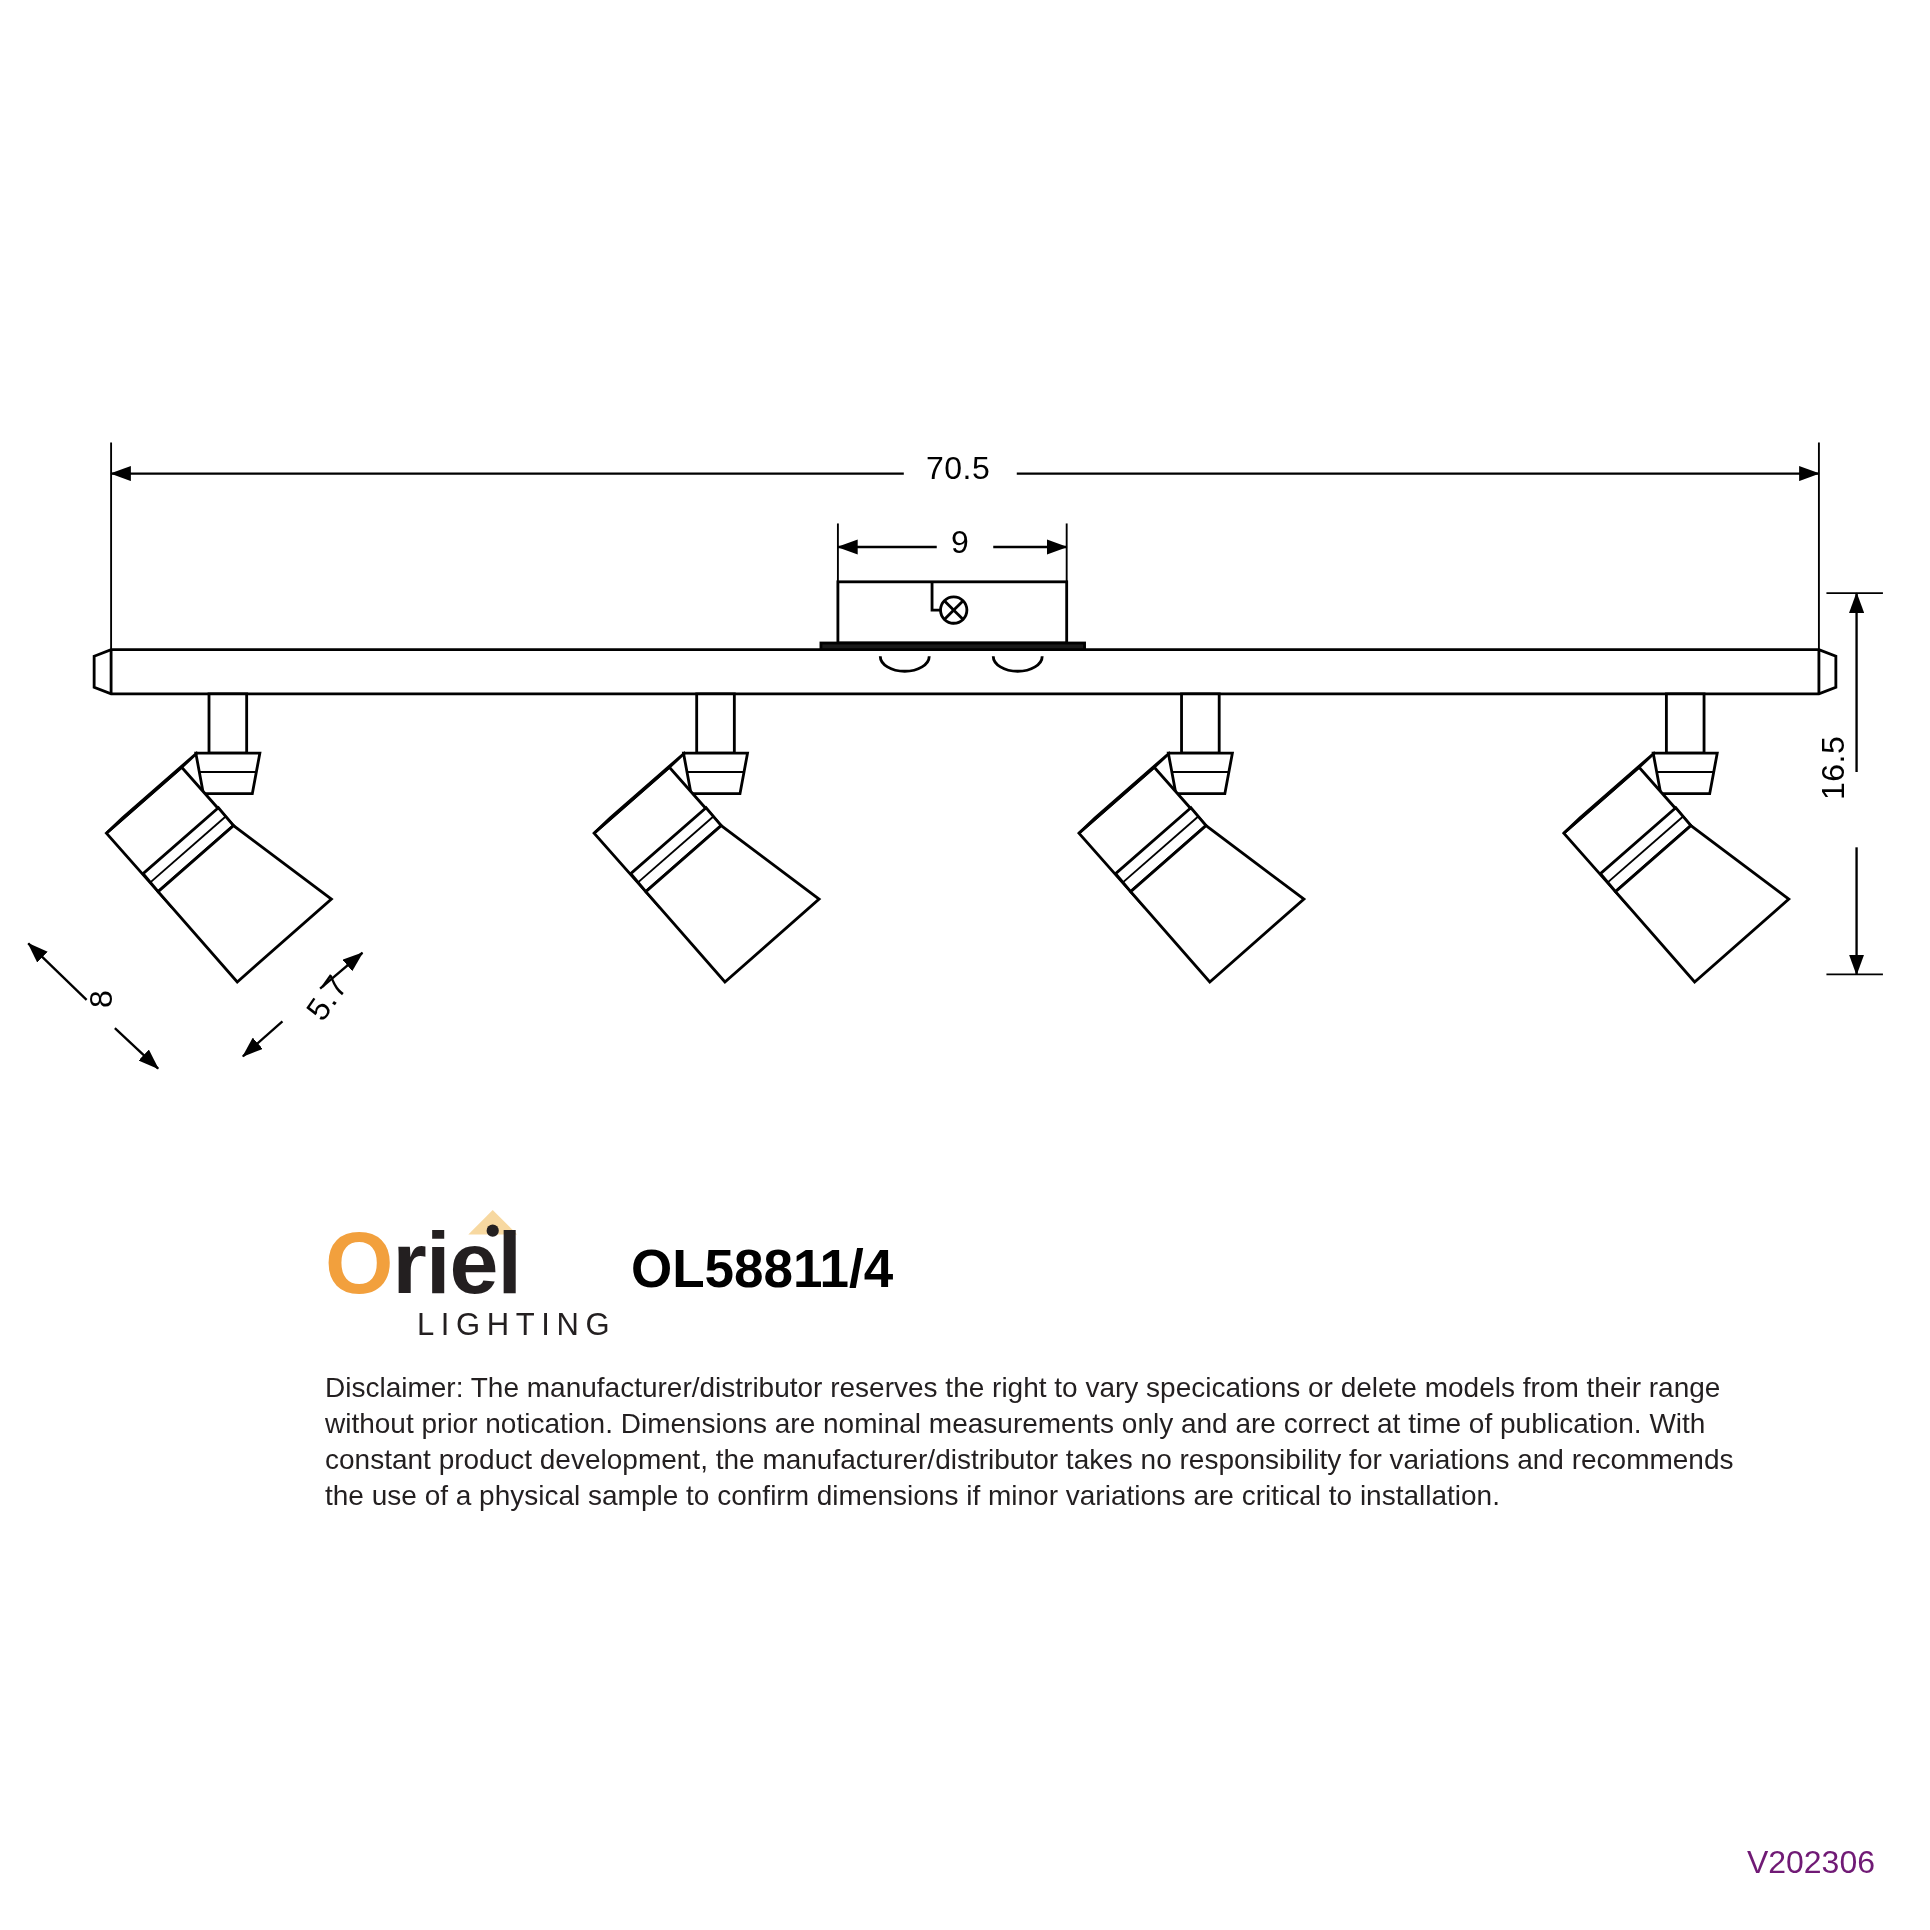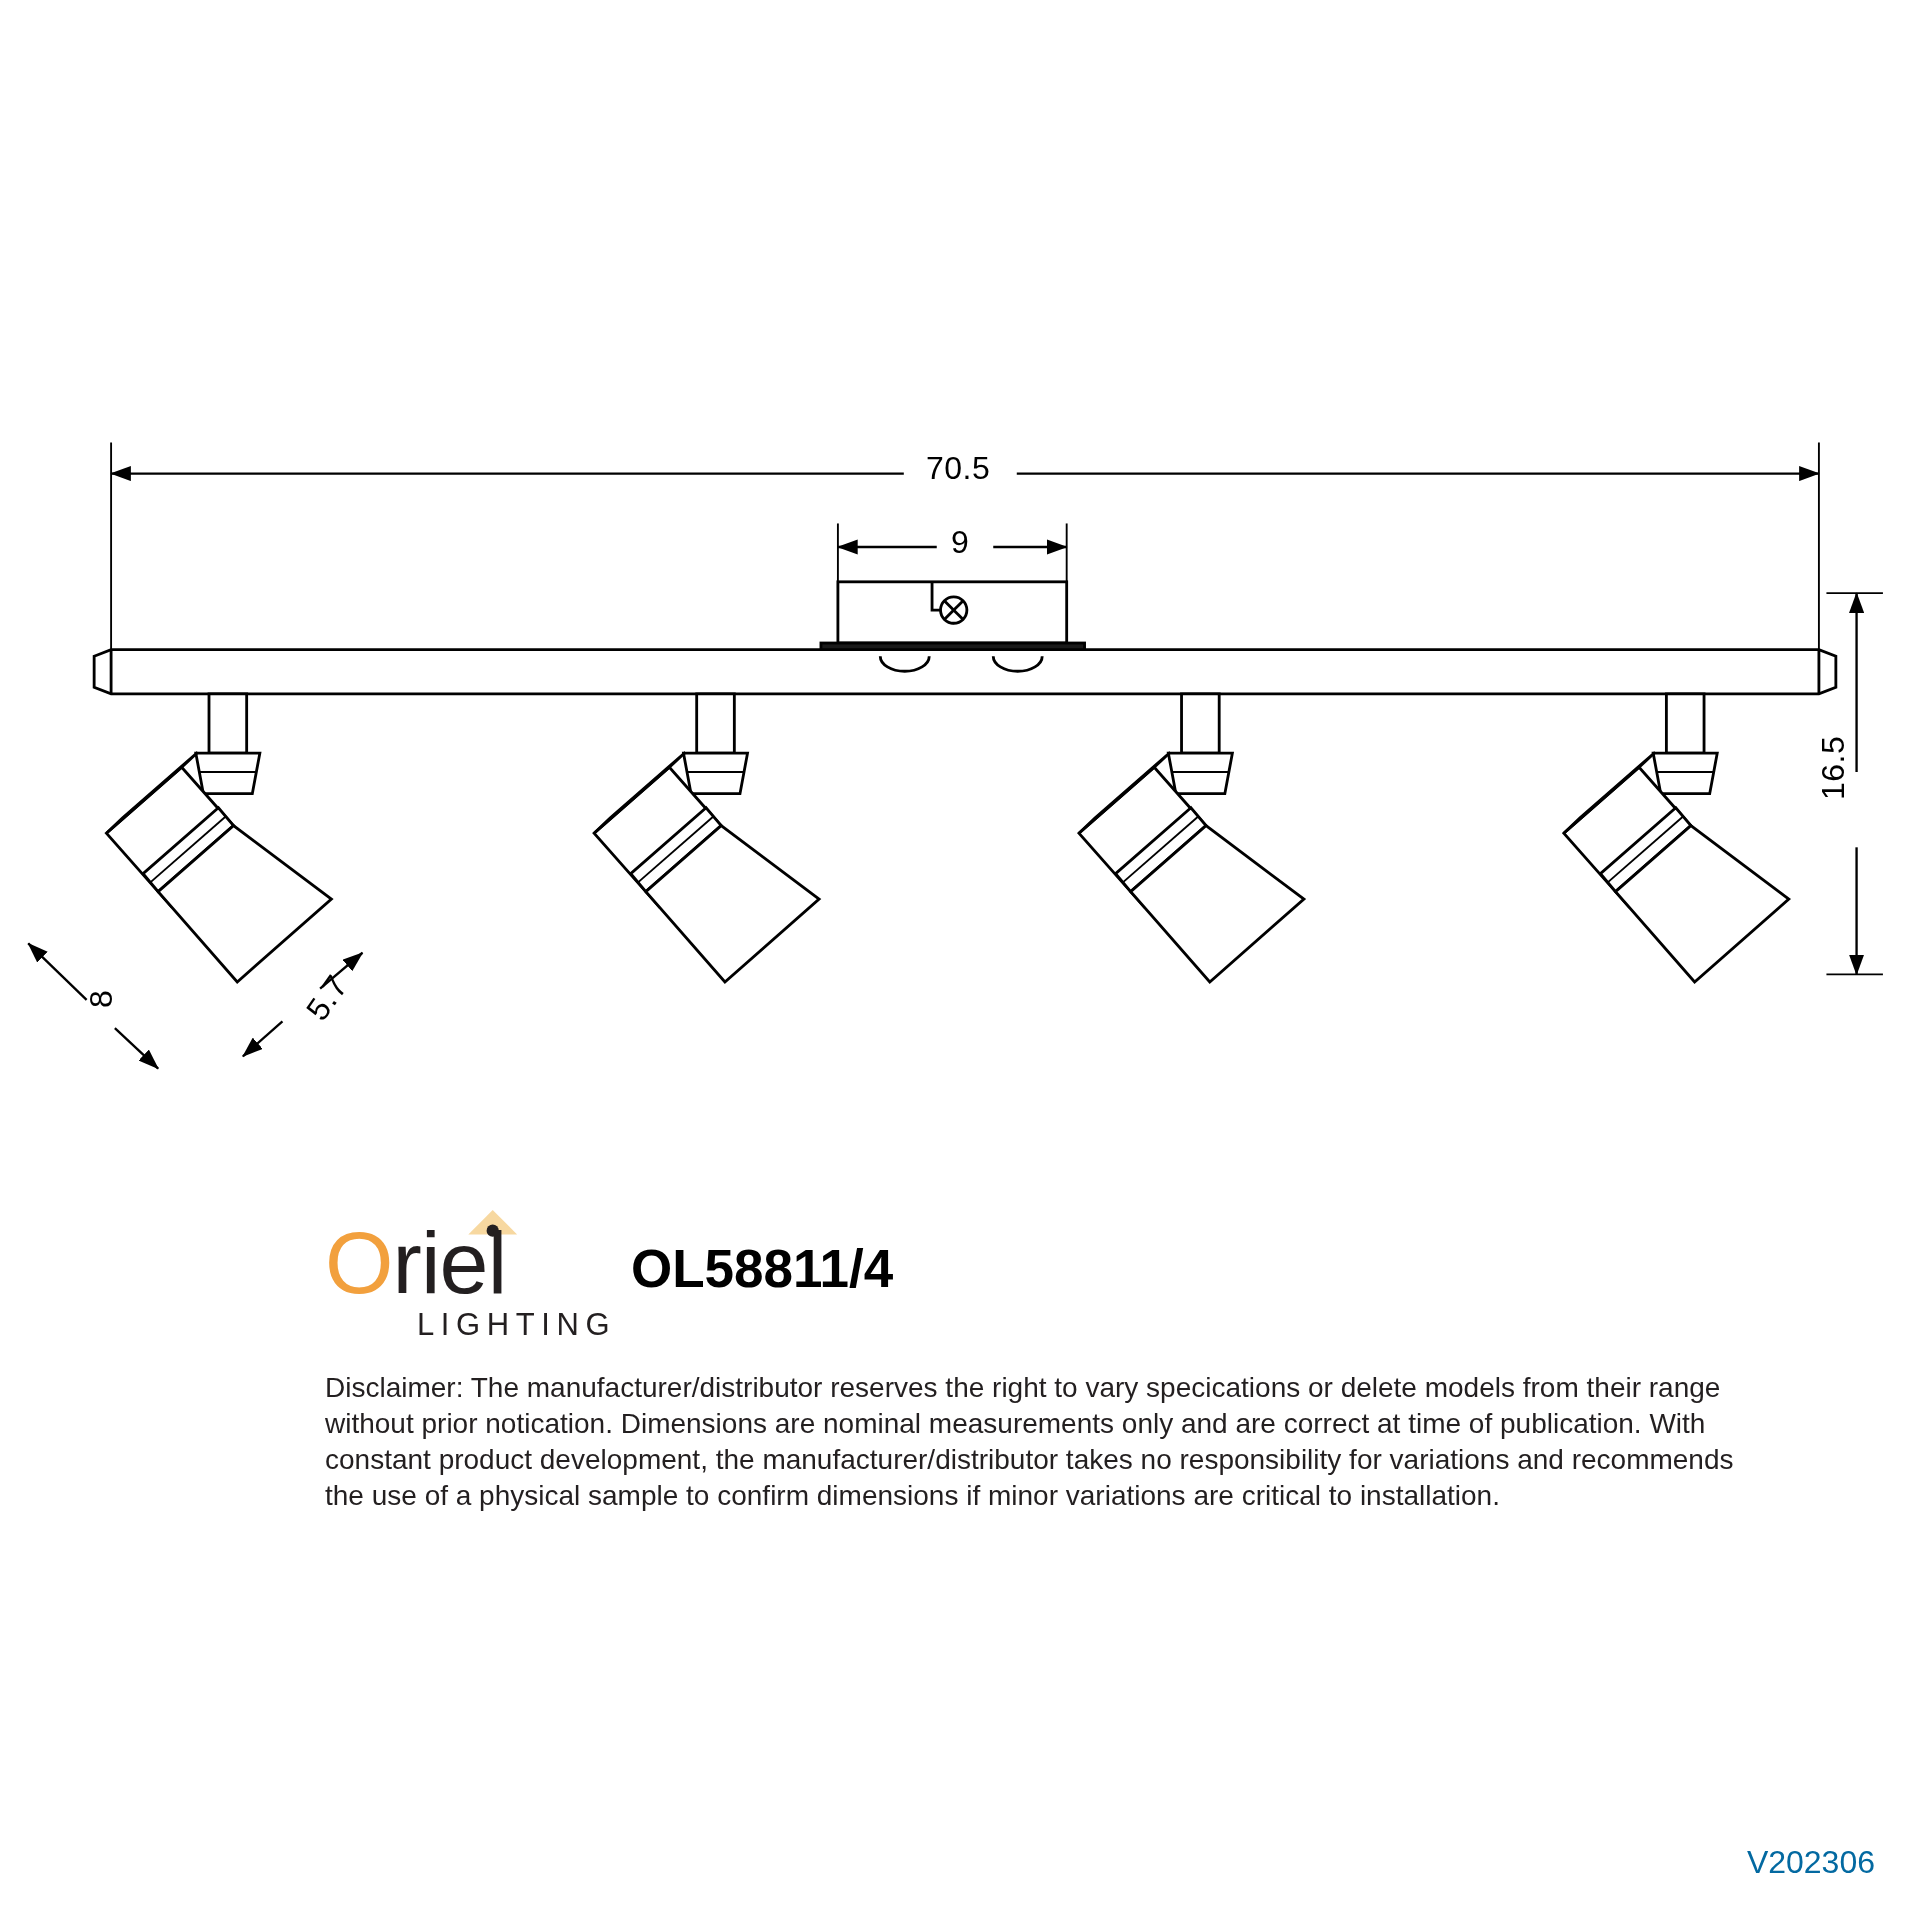--- a/index.html
+++ b/index.html
@@ -68,21 +68,21 @@
   }
   #logo-word {
     font-family: "Liberation Sans", sans-serif;
     font-size: 88px;
     line-height: 88px;
     letter-spacing: -0.9px;
     color: #f2a03d;
     position: absolute;
     left: 0;
     top: 9.4px;
-    font-weight: 400;
+    font-weight: 700;
   }
   #logo-word .dark { color: #231f20; }
   #logo-lighting {
     position: absolute;
     left: 92px;
     top: 97px;
     font-size: 31px;
     letter-spacing: 6.6px;
     color: #231f20;
   }
@@ -105,21 +105,21 @@
     line-height: 36px;
     color: #231f20;
   }
 
   
   #version {
     position: absolute;
     right: 55px;
     bottom: 49px;
     font-size: 32px;
-    color: #0369a1;
+    color: #701a75;
   }
 </style>
 </head>
 <body>
 
 <div id="sheet">
 
   <svg class="drawing" viewBox="0 0 2050 2050">
     <defs>
       <marker id="arrowEnd" markerWidth="22" markerHeight="16" refX="21" refY="8" orient="auto" markerUnits="userSpaceOnUse">

